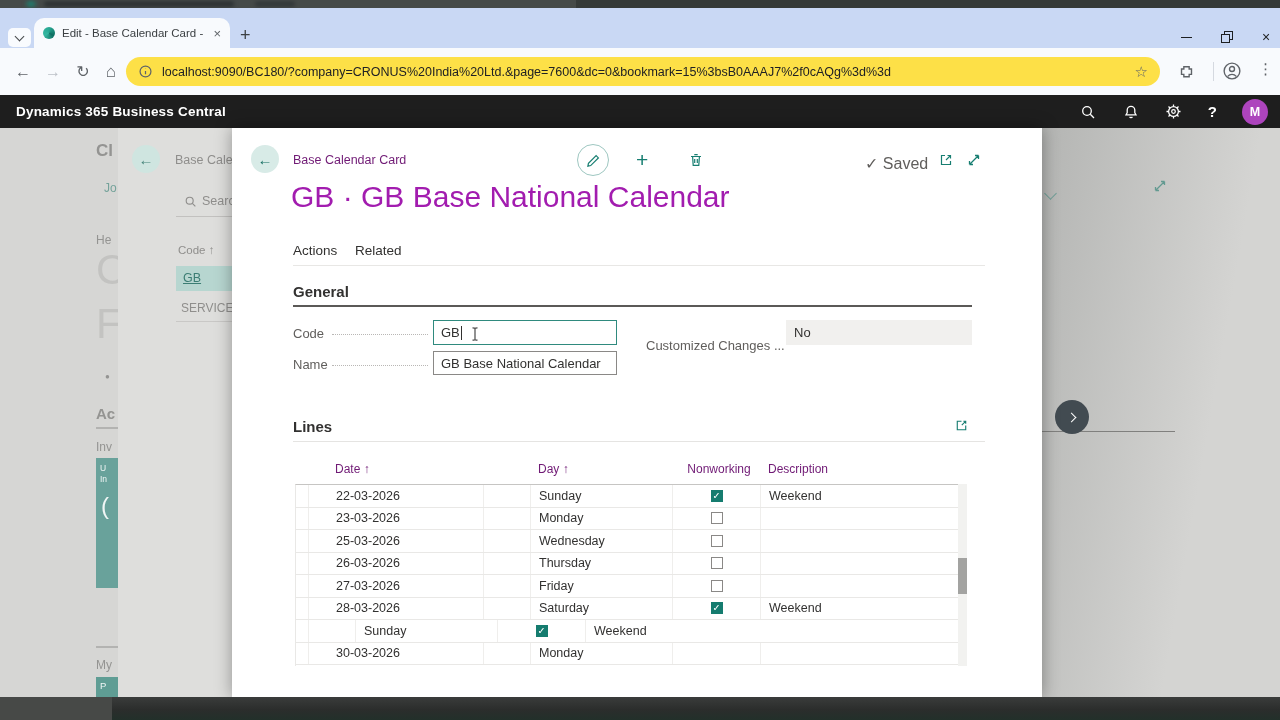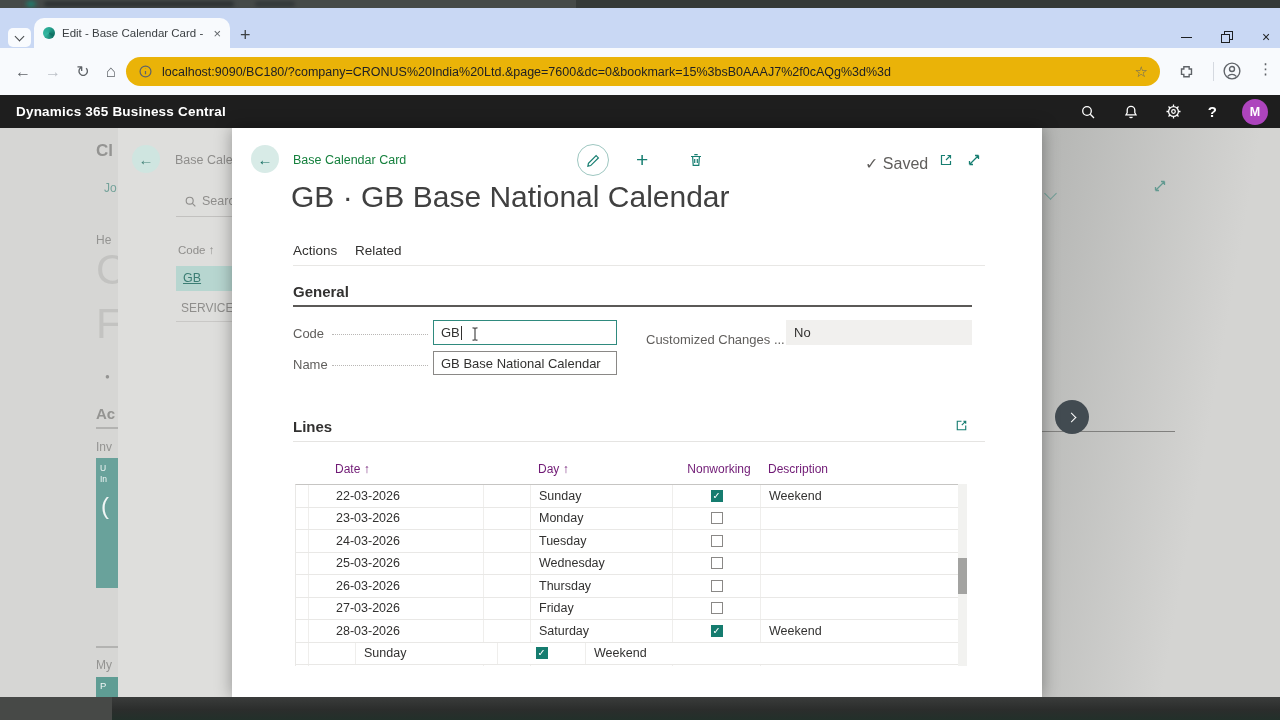--- a/index.html
+++ b/index.html
@@ -29,21 +29,21 @@
   .winctl{position:absolute;right:6px;top:22px;display:flex;gap:24px;align-items:center;}
   .wc{width:16px;height:14px;display:flex;align-items:center;justify-content:center;color:#1d1f21;}
   .wc-min{width:11px;height:1px;background:#1d1f21;display:inline-block;}
   .wc-max{position:relative;width:11px;height:11px;}
   .wc-max::before{content:"";position:absolute;left:3px;top:-1px;width:7px;height:7px;border:1px solid #1d1f21;}
   .wc-max::after{content:"";position:absolute;left:0;top:2px;width:7px;height:7px;border:1px solid #1d1f21;background:#c9d8f4;}
   .wc-x{font-size:14px;}
   .toolbar{position:absolute;left:0;top:48px;width:1280px;height:47px;background:#f8fafd;}
   .navbtn{position:absolute;top:12px;width:26px;height:24px;text-align:center;font-size:16px;color:#5f6368;line-height:24px;}
   .navbtn.disabled{color:#bcc0c7;}
-  .omnibox{position:absolute;left:126px;top:9px;width:1034px;height:29px;border-radius:15px;background:#eab308;
+  .omnibox{position:absolute;left:126px;top:9px;width:1034px;height:29px;border-radius:15px;background:#fde047;
            display:flex;align-items:center;padding:0 12px;box-sizing:border-box;}
   .url{flex:1;margin-left:9px;font-size:12.5px;color:#202124;white-space:nowrap;overflow:hidden;}
   .star{font-size:15px;color:#5f6368;}
   .tb-icon{position:absolute;top:15px;color:#5f6368;}
   .tb-sep{position:absolute;left:1213px;top:14px;width:1px;height:19px;background:#d5d9e0;}
   
   .bchead{position:absolute;left:0;top:95px;width:1280px;height:33px;background:#1e1e1e;display:flex;align-items:center;}
   .bctitle{margin-left:16px;color:#fff;font-size:13.5px;font-weight:700;letter-spacing:.2px;}
   .bcicons{margin-left:auto;margin-right:12px;display:flex;align-items:center;gap:25px;}
   .bcico{color:#fff;display:flex;align-items:center;justify-content:center;width:18px;height:18px;}
@@ -62,26 +62,26 @@
               display:flex;align-items:center;justify-content:center;font-size:15px;}
   .bg-right{position:absolute;left:1042px;top:0;width:238px;height:569px;
             background:linear-gradient(100deg,#b4b5b3,#d4d4d2 65%);overflow:hidden;}
   .fab{position:absolute;left:13px;top:272px;width:34px;height:34px;border-radius:50%;background:#424b51;
        display:flex;align-items:center;justify-content:center;color:#fff;}
   .hline{position:absolute;background:#80807e;height:1px;}
   
   .card{position:absolute;left:232px;top:0;width:810px;height:569px;background:#fff;
         box-shadow:0 0 16px rgba(0,0,0,.35);}
   .card .backcircle{left:19px;top:17px;background:#d8ebe7;color:#166f63;}
-  .crumb{position:absolute;left:61px;top:25px;font-size:12.5px;color:#15803d;}
+  .crumb{position:absolute;left:61px;top:25px;font-size:12.5px;color:#701a75;}
   .roundbtn{position:absolute;width:32px;height:32px;border-radius:50%;border:1px solid #9ec7c1;box-sizing:border-box;
             display:flex;align-items:center;justify-content:center;color:#177e71;}
   .iconbtn{position:absolute;color:#177e71;display:flex;align-items:center;justify-content:center;}
   .saved{position:absolute;left:633px;top:26px;font-size:16px;color:#605e5c;}
-  .ptitle{position:absolute;left:59px;top:52px;font-size:30px;font-weight:300;color:#404040;white-space:nowrap;}
+  .ptitle{position:absolute;left:59px;top:52px;font-size:30px;font-weight:300;color:#a21caf;white-space:nowrap;}
   .menu{position:absolute;top:115px;font-size:13.5px;color:#323130;}
   .div1{position:absolute;left:61px;top:137px;width:692px;height:1px;background:#e8e7e5;}
   .sect{position:absolute;font-size:15px;font-weight:700;color:#323130;}
   .genline{position:absolute;left:61px;top:177px;width:679px;height:2px;background:#5b5957;}
   .flabel{position:absolute;font-size:13px;color:#605e5c;}
   .leader{position:absolute;height:1px;border-bottom:1px dotted #b9b7b5;}
   .finput{position:absolute;box-sizing:border-box;font-size:13px;color:#323130;display:flex;align-items:center;
           padding-left:7px;background:#fff;}
   .code-input{border:1.5px solid #2f8a7e;}
   .name-input{border:1px solid #8a8886;}
@@ -303,21 +303,21 @@
           <path d="M5 2.5v11M2.5 1.8c1.6 0 2.5.3 2.5 1M7.5 1.8c-1.6 0-2.5.3-2.5 1M2.5 14.2c1.6 0 2.5-.3 2.5-1M7.5 14.2c-1.6 0-2.5-.3-2.5-1"></path>
         </svg>
       </span>
 
       <span class="flabel" style="left:61px;top:229px;">Name</span>
       <div class="leader" style="left:100px;top:236px;width:96px;"></div>
       <div class="finput name-input" style="left:201px;top:223px;width:184px;height:24px;">
         <span>GB Base National Calendar</span>
       </div>
 
-      <span class="flabel" style="left:414px;top:204px;text-align:right;">Customized Changes ...</span>
+      <span class="flabel" style="left:414px;top:210px;text-align:right;">Customized Changes ...</span>
       <div class="rofield" style="left:554px;top:192px;width:186px;height:25px;">
         <span>No</span>
       </div>
 
       <span class="sect" style="left:61px;top:290px;">Lines</span>
       <span class="iconbtn" style="left:722px;top:290px;">
         <svg width="15" height="15" viewBox="0 0 16 16" fill="none" stroke="#177e71" stroke-width="1.2">
           <path d="M8 3.5H3.5v9h9V8M10 3.5h2.5V6M12.3 3.7L8.3 7.7"></path>
         </svg>
       </span>
@@ -345,30 +345,20 @@
             <div class="tc date">23-03-2026</div>
             <div class="tc gapc"></div>
             <div class="tc day">Monday</div>
             <div class="tc nw">
               <span class="cb"></span>
             </div>
             <div class="tc desc"></div>
           </div>
           <div class="trow">
             <div class="tc sel"></div>
-            <div class="tc date">24-03-2026</div>
-            <div class="tc gapc"></div>
-            <div class="tc day">Tuesday</div>
-            <div class="tc nw">
-              <span class="cb"></span>
-            </div>
-            <div class="tc desc"></div>
-          </div>
-          <div class="trow">
-            <div class="tc sel"></div>
             <div class="tc date">25-03-2026</div>
             <div class="tc gapc"></div>
             <div class="tc day">Wednesday</div>
             <div class="tc nw">
               <span class="cb"></span>
             </div>
             <div class="tc desc"></div>
           </div>
           <div class="trow">
             <div class="tc sel"></div>

